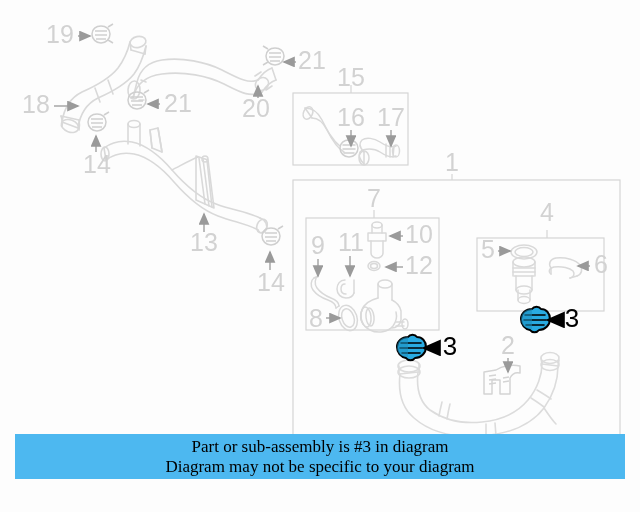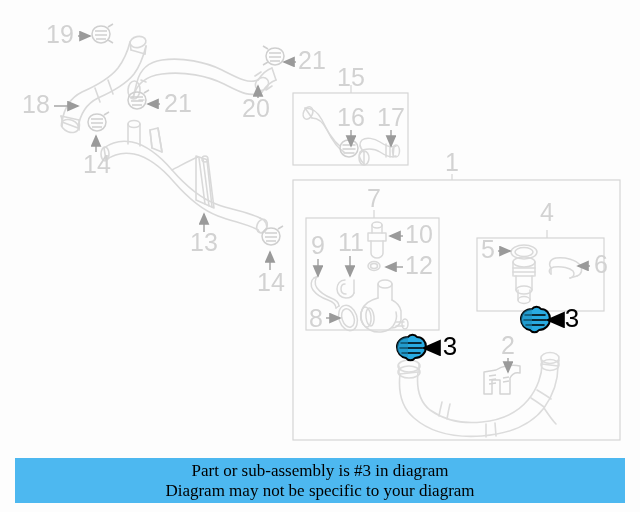--- a/index.html
+++ b/index.html
@@ -21,21 +21,21 @@
   #diagram-svg {
     position: absolute;
     left: 0;
     top: 0;
     width: 640px;
     height: 512px;
   }
   .banner {
     position: absolute;
     left: 15px;
-    top: 458px;
+    top: 434px;
     width: 610px;
     height: 45px;
     background: #4db8f0;
     display: flex;
     flex-direction: column;
     align-items: center;
     justify-content: center;
     box-sizing: border-box;
   }
   .banner-line {

